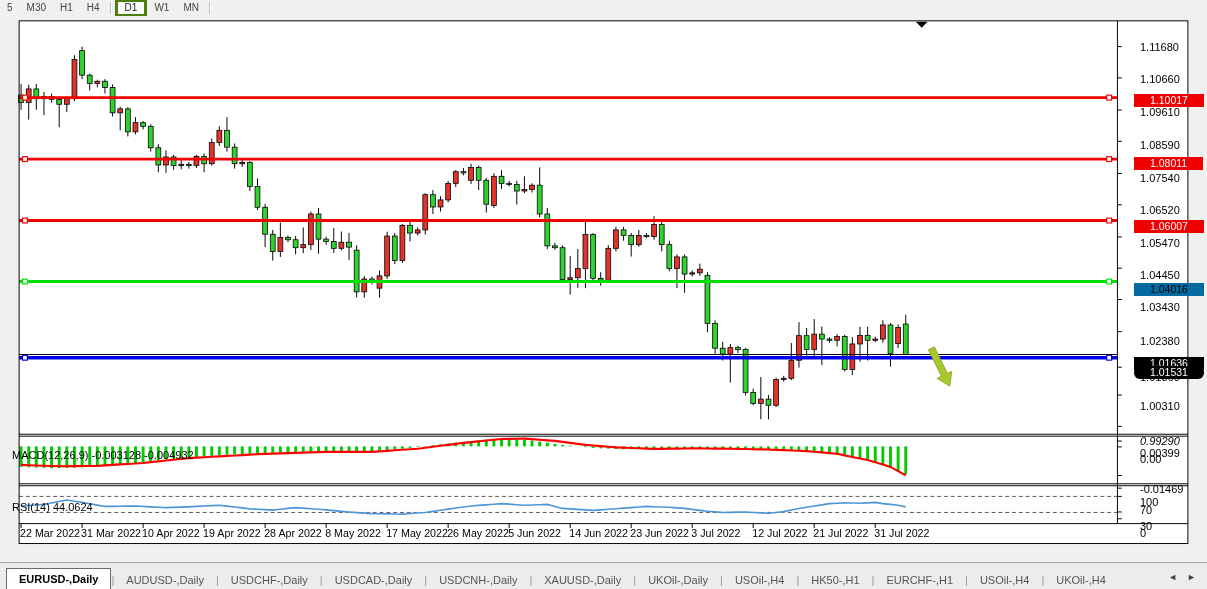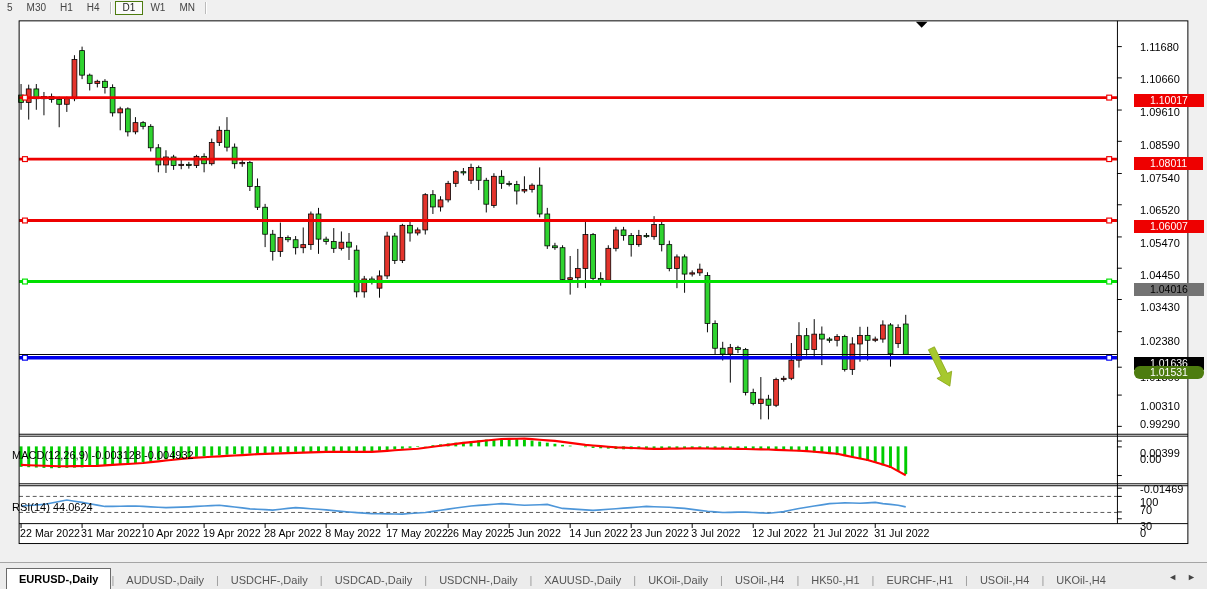--- a/index.html
+++ b/index.html
@@ -2,21 +2,21 @@
 <html><head>
 <meta charset="utf-8">
 <style>
   html,body{margin:0;padding:0;background:#f0f0f0;width:1207px;height:589px;overflow:hidden;
     font-family:"Liberation Sans",sans-serif;-webkit-user-select:none;}
   #app{position:relative;width:1207px;height:589px;background:#f0f0f0;}
   
   #toolbar{position:absolute;left:0;top:0;width:1207px;height:16px;background:#f0f0f0;
     display:flex;align-items:center;font-size:10px;color:#333;}
   .tf-btn{height:14px;line-height:14px;padding:0 7px;margin:0;text-align:center;cursor:default;color:#444;}
-  .tf-btn.active{background:#fafafa;border:1px solid #4d7c0f;line-height:12px;height:12px;color:#222;}
+  .tf-btn.active{background:#fafafa;border:3px solid #4d7c0f;line-height:12px;height:12px;color:#222;}
   .tb-sep{width:1px;height:12px;background:#bbb;margin:0 3px;border-right:1px solid #fff;}
   
   #chartwin{position:absolute;left:0;top:16px;width:1207px;height:546px;background:#f0f0f0;}
   #cv{position:absolute;left:0;top:0;}
   .overlay{position:absolute;font-size:11px;color:#000;white-space:nowrap;pointer-events:none;}
   #title-row{left:12px;top:8px;font-weight:bold;}
   #title-row .caret{font-size:8px;vertical-align:1px;margin-right:4px;}
   #macd-label{left:12px;top:433px;}
   #rsi-label{left:12px;top:485px;}
   
@@ -492,34 +492,34 @@
         <div class="axlab" style="top: 90.3px;">1.09610</div>
         <div class="axlab" style="top: 122.5px;">1.08590</div>
         <div class="axlab" style="top: 155.6px;">1.07540</div>
         <div class="axlab" style="top: 187.8px;">1.06520</div>
         <div class="axlab" style="top: 220.9px;">1.05470</div>
         <div class="axlab" style="top: 253.1px;">1.04450</div>
         <div class="axlab" style="top: 285.3px;">1.03430</div>
         <div class="axlab" style="top: 319px;">1.02380</div>
         <div class="axlab" style="top: 355px;">1.01360</div>
         <div class="axlab" style="top: 383.7px;">1.00310</div>
-        <div class="axlab" style="top: 402px;">0.99290</div>
+        <div class="axlab" style="top: 419px; font-style: italic;">0.99290</div>
         <div class="axlab" style="top: 431px;">0.00399</div>
         <div class="axlab" style="top: 437px;">0.00</div>
         <div class="axlab" style="top: 466.5px;">-0.01469</div>
         <div class="axlab" style="top: 479.5px;">100</div>
         <div class="axlab" style="top: 488px;">70</div>
         <div class="axlab" style="top: 504px;">30</div>
         <div class="axlab" style="top: 511px;">0</div>
         <div class="badge" style="top: 77.5px; background: rgb(238, 0, 0); color: rgb(255, 255, 255);">1.10017</div>
         <div class="badge" style="top: 140.8px; background: rgb(238, 0, 0); color: rgb(255, 255, 255);">1.08011</div>
         <div class="badge" style="top: 204px; background: rgb(238, 0, 0); color: rgb(255, 255, 255);">1.06007</div>
-        <div class="badge" style="top: 266.8px; background: #737373; color: rgb(0, 0, 0);">1.04016</div>
+        <div class="badge" style="top: 266.8px; background: #0369a1; color: rgb(0, 0, 0);">1.04016</div>
         <div class="badge" style="top: 340.5px; background: rgb(0, 0, 0); color: rgb(255, 255, 255);">1.01636</div>
-        <div class="badge" style="top: 350px; background: #4d7c0f; color: rgb(255, 255, 255); border-radius: 6px;">1.01531</div>
+        <div class="badge" style="top: 350px; background: #000000; color: rgb(255, 255, 255); border-radius: 6px;">1.01531</div>
       </div>
   </div>
 
   <div id="tabbar">
       <div class="tab active">EURUSD-,Daily</div>
       <span class="tab-sep">|</span>
       <div class="tab">AUDUSD-,Daily</div>
       <span class="tab-sep">|</span>
       <div class="tab">USDCHF-,Daily</div>
       <span class="tab-sep">|</span>

